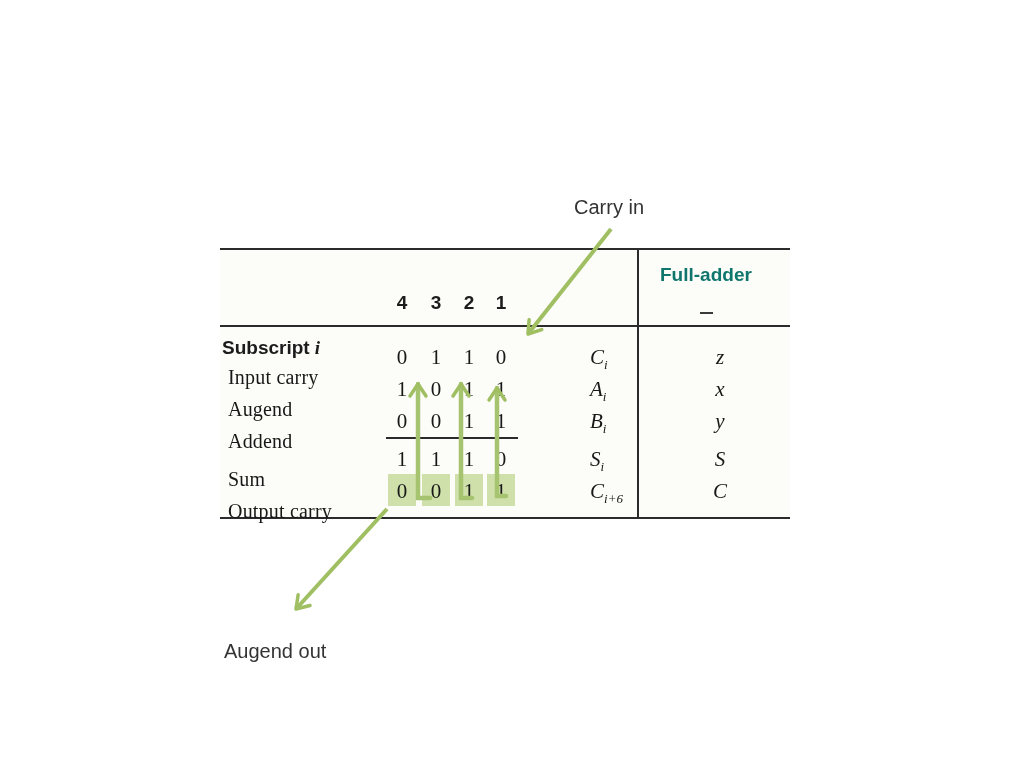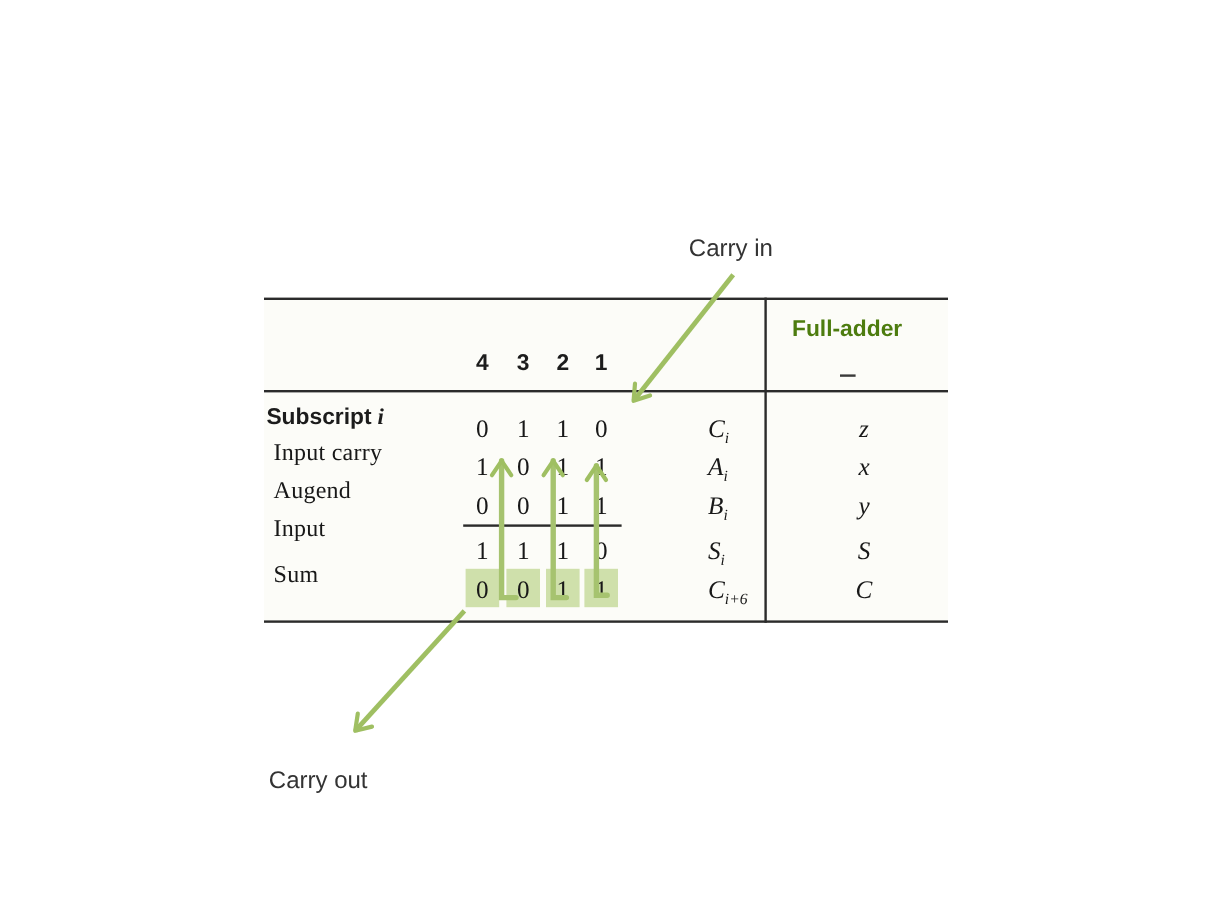--- a/index.html
+++ b/index.html
@@ -24,21 +24,21 @@
   .l-bottom { top:269px; }
   .l-add { position:absolute; left:166px; top:189px; width:132px; height:2px; background:#2b2b2b; }
   .vline { position:absolute; left:417px; top:0; width:2px; height:271px; background:#2b2b2b; }
   .dash  { position:absolute; left:480px; top:64px; width:13px; height:2px; background:#3a3a3a; }
 
   
   .hdr-label { position:absolute; left:2px; top:44px; font:700 19px "Liberation Sans",sans-serif; color:#1c1c1c;margin-top:45px; }
   .hdr-label i { font-family:"Liberation Serif",serif; font-size:19px; margin-left:5px; }
   .hnum { position:absolute; top:44px; width:28px; text-align:center;
           font:700 19px "Liberation Sans",sans-serif; color:#1c1c1c; }
-  .fa-hdr { position:absolute; left:440px; top:16px; font:700 19px "Liberation Sans",sans-serif; color:#4d7c0f; }
+  .fa-hdr { position:absolute; left:440px; top:16px; font:700 19px "Liberation Sans",sans-serif; color:#0f766e; }
 
   
   .b0 { left:168px; } .b1 { left:202px; } .b2 { left:235px; } .b3 { left:267px; }
 
   
   .trow { position:absolute; left:0; width:570px; height:30px; line-height:30px; z-index:2; }
   .r0 { top:94px; } .r1 { top:126px; } .r2 { top:158px; } .r3 { top:196px; } .r4 { top:228px; }
   .rlabel { position:absolute; left:8px; font-size:20px; letter-spacing:0.2px;margin-top:20px; }
   .bit { position:absolute; width:28px; text-align:center; font-size:21px; }
   .sym { position:absolute; left:370px; font-style:italic; font-size:21px; }
@@ -51,21 +51,21 @@
   
   .overlay { position:absolute; left:0; top:0; width:1024px; height:768px;
              pointer-events:none; z-index:5; }
 </style>
 </head>
 <body>
 
 <div class="page">
 
   <div class="ann ann-carry-in">Carry in</div>
-  <div class="ann ann-carry-out">Carry out</div>
+  <div class="ann ann-carry-out">Augend out</div>
 
   <div class="tbl">
 
     <div class="hline l-top"></div>
     <div class="hline l-head"></div>
     <div class="l-add"></div>
     <div class="hline l-bottom"></div>
     <div class="vline"></div>
     <div class="dash"></div>
 
@@ -95,40 +95,41 @@
       <span class="rlabel">Augend</span>
       <span class="bit b0">1</span>
       <span class="bit b1">0</span>
       <span class="bit b2">1</span>
       <span class="bit b3">1</span>
       <span class="sym"><span>A</span><sub>i</sub></span>
       <span class="fa">x</span>
     </div>
 
     <div class="trow r2">
-      <span class="rlabel">Input</span>
+      <span class="rlabel">Addend</span>
       <span class="bit b0">0</span>
       <span class="bit b1">0</span>
       <span class="bit b2">1</span>
       <span class="bit b3">1</span>
       <span class="sym"><span>B</span><sub>i</sub></span>
       <span class="fa">y</span>
     </div>
 
     <div class="trow r3">
       <span class="rlabel">Sum</span>
       <span class="bit b0">1</span>
       <span class="bit b1">1</span>
       <span class="bit b2">1</span>
       <span class="bit b3">0</span>
       <span class="sym"><span>S</span><sub>i</sub></span>
       <span class="fa">S</span>
     </div>
 
     <div class="trow r4">
+      <span class="rlabel">Output carry</span>
       <span class="bit b0">0</span>
       <span class="bit b1">0</span>
       <span class="bit b2">1</span>
       <span class="bit b3">1</span>
       <span class="sym"><span>C</span><sub>i+6</sub></span>
       <span class="fa">C</span>
     </div>
 
   </div>
 

